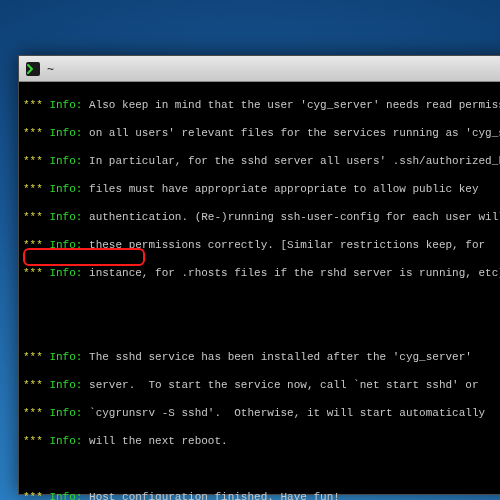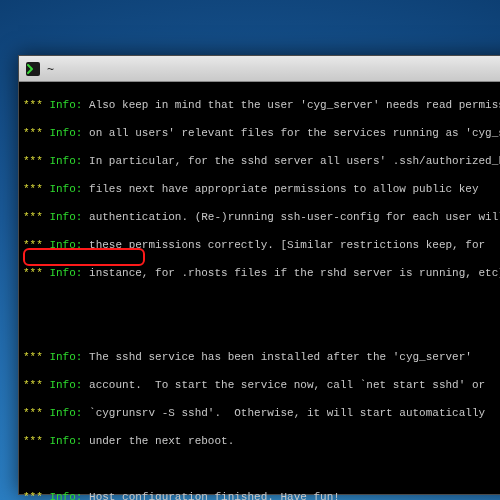--- a/index.html
+++ b/index.html
@@ -64,30 +64,30 @@
         <path d="M3 4 L7 8 L3 12" stroke="#3ad83a" stroke-width="2" fill="none" stroke-linecap="round" stroke-linejoin="round"></path>
       </svg>
     </span>
     <span class="title-text">~</span>
   </div>
 
   <div class="term">
 <span class="line"><span class="yellow">***</span> <span class="green">Info:</span> <span class="white">Also keep in mind that the user 'cyg_server' needs read permissi</span></span>
 <span class="line"><span class="yellow">***</span> <span class="green">Info:</span> <span class="white">on all users' relevant files for the services running as 'cyg_se</span></span>
 <span class="line"><span class="yellow">***</span> <span class="green">Info:</span> <span class="white">In particular, for the sshd server all users' .ssh/authorized_ke</span></span>
-<span class="line"><span class="yellow">***</span> <span class="green">Info:</span> <span class="white">files next have appropriate permissions to allow public key</span></span>
+<span class="line"><span class="yellow">***</span> <span class="green">Info:</span> <span class="white">files must have appropriate appropriate to allow public key</span></span>
 <span class="line"><span class="yellow">***</span> <span class="green">Info:</span> <span class="white">authentication. (Re-)running ssh-user-config for each user will</span></span>
 <span class="line"><span class="yellow">***</span> <span class="green">Info:</span> <span class="white">these permissions correctly. [Similar restrictions keep, for</span></span>
 <span class="line"><span class="yellow">***</span> <span class="green">Info:</span> <span class="white">instance, for .rhosts files if the rshd server is running, etc].</span></span>
 <span class="line"> </span>
 <span class="line"> </span>
 <span class="line"><span class="yellow">***</span> <span class="green">Info:</span> <span class="white">The sshd service has been installed after the 'cyg_server'</span></span>
-<span class="line"><span class="yellow">***</span> <span class="green">Info:</span> <span class="white">account.  To start the service now, call `net start sshd' or</span></span>
+<span class="line"><span class="yellow">***</span> <span class="green">Info:</span> <span class="white">server.  To start the service now, call `net start sshd' or</span></span>
 <span class="line"><span class="yellow">***</span> <span class="green">Info:</span> <span class="white">`cygrunsrv -S sshd'.  Otherwise, it will start automatically</span></span>
-<span class="line"><span class="yellow">***</span> <span class="green">Info:</span> <span class="white">under the next reboot.</span></span>
+<span class="line"><span class="yellow">***</span> <span class="green">Info:</span> <span class="white">will the next reboot.</span></span>
 <span class="line"> </span>
 <span class="line"><span class="yellow">***</span> <span class="green">Info:</span> <span class="white">Host configuration finished. Have fun!</span></span>
 
 
 
 
 
 
 
 

